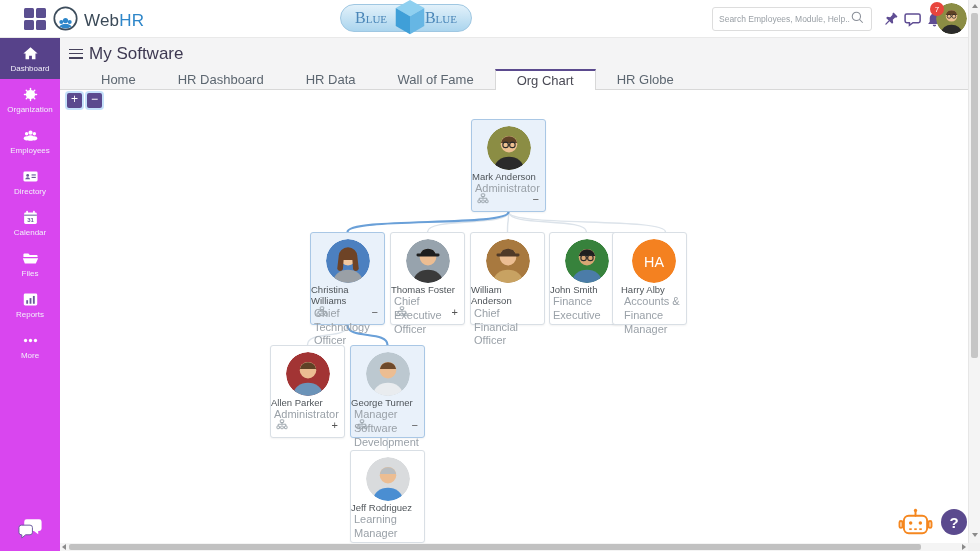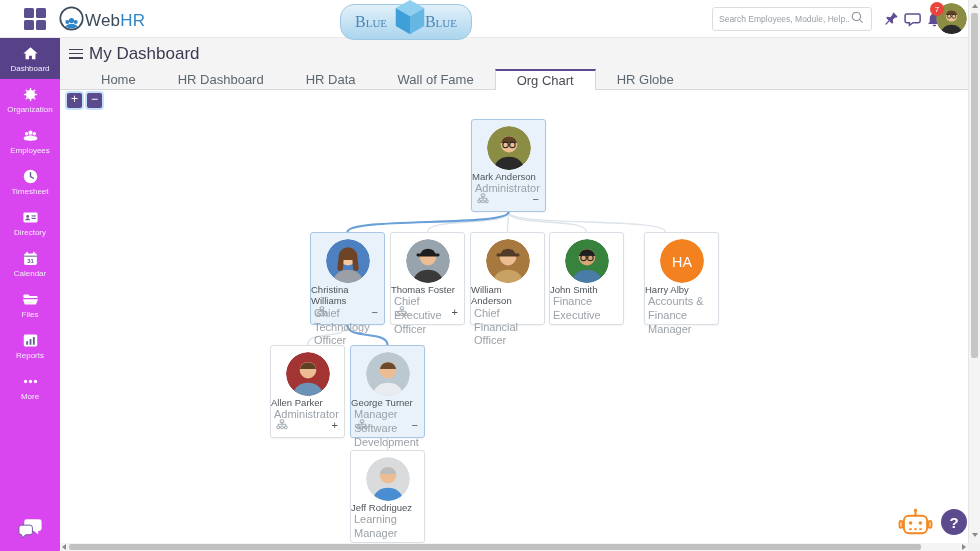--- a/index.html
+++ b/index.html
@@ -6,24 +6,24 @@
   html,body { width:980px; height:551px; overflow:hidden; }
   body { font-family:"Liberation Sans", sans-serif; background:#fff; }
   #root { position:relative; width:980px; height:551px; background:#fff; overflow:hidden; }
 
   
   .header { position:absolute; left:0; top:0; width:980px; height:38px; background:#fff;
             border-bottom:1px solid #e9e9e9; z-index:5; }
   .grid-icon { position:absolute; left:24px; top:8px; width:22px; height:22px;
                display:grid; grid-template-columns:10px 10px; grid-template-rows:10px 10px; gap:2px; cursor:pointer; }
   .grid-icon span { background:#5b4f90; border-radius:1.5px; }
-  .webhr { position:absolute; left:58px; top:5px; display:flex; align-items:center; }
+  .webhr { position:absolute; left:52px; top:5px; display:flex; align-items:center; gap:5px; }
   .webhr-text { font-size:17px; letter-spacing:.2px; }
   .webhr-web { color:#3b4a58; } .webhr-hr { color:#2e86c9; }
-  .bluecube { position:absolute; left:340px; top:4px; width:132px; height:36px; border-radius:14px;
+  .bluecube { position:absolute; left:340px; top:4px; width:132px; height:28px; border-radius:14px;
               background:linear-gradient(#e2f1fa,#abd5ee); border:1px solid #9fc7e2;
               display:flex; align-items:center; justify-content:space-between; padding:0 14px;
               font-family:"Liberation Serif", serif; font-variant:small-caps; font-size:16px; color:#4a86b8; }
   .cube { position:absolute; left:50px; top:-6px; }
   .search-box { position:absolute; left:712px; top:7px; width:160px; height:24px; border:1px solid #ddd;
                 border-radius:3px; background:#fff; display:flex; align-items:center; padding:0 6px; }
   .search-box input { border:none; outline:none; flex:1; font-size:8.5px; color:#555; min-width:0;
                       font-family:"Liberation Sans", sans-serif; }
   .search-box input::placeholder { color:#9aa0a6; }
   .hicon { position:absolute; top:10px; width:20px; height:20px; cursor:pointer; }
@@ -198,27 +198,20 @@
               <circle cx="17.5" cy="9.5" r="2.4"></circle>
               <circle cx="12" cy="8" r="3"></circle>
               <ellipse cx="6.5" cy="16" rx="4" ry="3"></ellipse>
               <ellipse cx="17.5" cy="16" rx="4" ry="3"></ellipse>
               <ellipse cx="12" cy="15.5" rx="5" ry="4"></ellipse>
             </svg></span>
           <div class="lbl">Employees</div>
         </div>
         <div class="side-item">
           <span class="ic"><svg viewBox="0 0 24 24" width="17" height="17">
-              <circle cx="12" cy="12" r="9.5" fill="#fff"></circle>
-              <path d="M12 6.5V12l4 2.5" stroke="#695a9c" stroke-width="2" fill="none" stroke-linecap="round"></path>
-            </svg></span>
-          <div class="lbl">Timesheet</div>
-        </div>
-        <div class="side-item">
-          <span class="ic"><svg viewBox="0 0 24 24" width="17" height="17">
               <rect x="2" y="5" width="20" height="14" rx="2" fill="#fff"></rect>
               <circle cx="8" cy="10.5" r="2" fill="#695a9c"></circle>
               <path d="M4.5 16c.5-2 2-3 3.5-3s3 1 3.5 3z" fill="#695a9c"></path>
               <rect x="13.5" y="9" width="6" height="1.6" fill="#695a9c"></rect>
               <rect x="13.5" y="12.5" width="6" height="1.6" fill="#695a9c"></rect>
             </svg></span>
           <div class="lbl">Directory</div>
         </div>
         <div class="side-item">
           <span class="ic"><svg viewBox="0 0 24 24" width="17" height="17">
@@ -262,21 +255,21 @@
       </svg>
     </div>
   </div>
 
   <div class="page-header">
     <div class="hamburger">
         <span></span>
         <span></span>
         <span></span>
       </div>
-    <div class="page-title">My Dashboard</div>
+    <div class="page-title">My Software</div>
   </div>
   <div class="tabbar" id="tabbar">
       <div class="tab">Home</div>
       <div class="tab">HR Dashboard</div>
       <div class="tab">HR Data</div>
       <div class="tab">Wall of Fame</div>
       <div class="tab active">Org Chart</div>
       <div class="tab">HR Globe</div>
     </div>
 
@@ -419,21 +412,21 @@
                 <circle cx="20" cy="16.5" r="7.5" fill="#d9a674"></circle>
                 <path d="M12.6 15.5 a7.5 7.5 0 0 1 14.8 0 z" fill="#1f1f1f"></path>
                 <circle cx="16.9" cy="17.2" r="2.5" fill="none" stroke="#2b2b2b" stroke-width="1"></circle>
                 <circle cx="23.1" cy="17.2" r="2.5" fill="none" stroke="#2b2b2b" stroke-width="1"></circle>
                 <line x1="19.4" y1="17.2" x2="20.6" y2="17.2" stroke="#2b2b2b" stroke-width="1"></line>
               </g>
             </svg></div>
           <div class="name">John Smith</div>
           <div class="title">Finance Executive</div>
         </div>
-        <div class="node" style="left: 584px; top: 142px;">
+        <div class="node" style="left: 552px; top: 142px; padding-left: 8px;">
           <div class="avatar"><svg width="100%" height="100%" viewBox="0 0 40 40">
               <circle cx="20" cy="20" r="20" fill="#f48120"></circle>
               <text x="20" y="25" text-anchor="middle" font-size="13" fill="#fff" font-family="Liberation Sans, sans-serif">HA</text>
             </svg></div>
           <div class="name">Harry Alby</div>
           <div class="title">Accounts &amp; Finance Manager</div>
         </div>
         <div class="node" style="left: 210px; top: 255px;">
           <div class="avatar"><svg width="100%" height="100%" viewBox="0 0 40 40">
               <defs>

